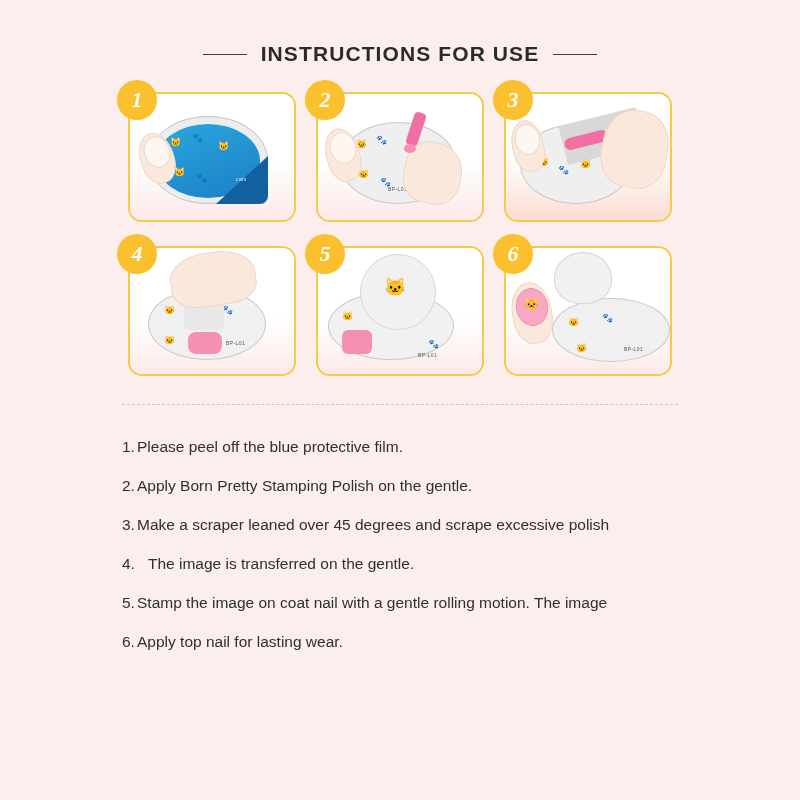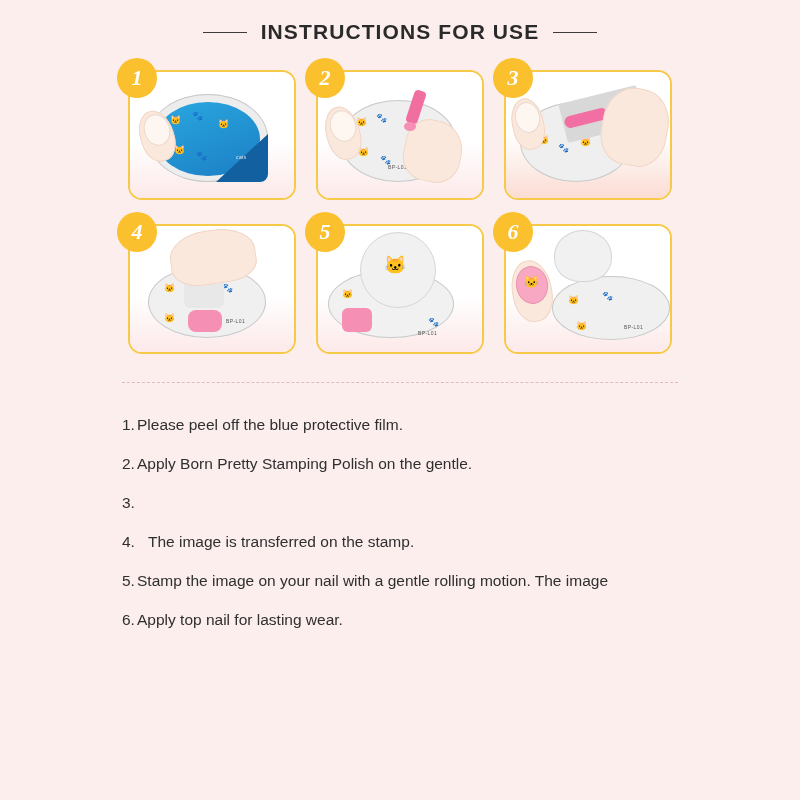--- a/index.html
+++ b/index.html
@@ -19,21 +19,22 @@
     height: 800px;
     box-sizing: border-box;
   }
 
   
   .header {
     display: flex;
     align-items: center;
     justify-content: center;
     gap: 14px;
-    padding-top: 20px;
+    padding-top: 30px;
+    margin-top: 12px;
   }
   .header .rule {
     width: 44px;
     height: 1px;
     background: #3b3b3b;
   }
   .header .title {
     font-size: 21px;
     font-weight: bold;
     letter-spacing: 1.1px;
@@ -300,34 +301,35 @@
     <div class="list-item">
       <div class="num">2.</div>
       <div class="txt">
         <span>Apply Born Pretty Stamping Polish on the gentle.</span>
       </div>
     </div>
 
     <div class="list-item">
       <div class="num">3.</div>
       <div class="txt">
+        <span>Make a scraper leaned over 45 degrees and scrape excessive polish</span>
       </div>
     </div>
 
     <div class="list-item">
       <div class="num">4.</div>
       <div class="txt">
-        <span class="cont">The image is transferred on the stamp.</span>
+        <span class="cont">The image is transferred on the gentle.</span>
       </div>
     </div>
 
     <div class="list-item">
       <div class="num">5.</div>
       <div class="txt">
-        <span>Stamp the image on your nail with a gentle rolling motion. The image</span>
+        <span>Stamp the image on coat nail with a gentle rolling motion. The image</span>
       </div>
     </div>
 
     <div class="list-item">
       <div class="num">6.</div>
       <div class="txt">
         <span>Apply top nail for lasting wear.</span>
       </div>
     </div>
 

